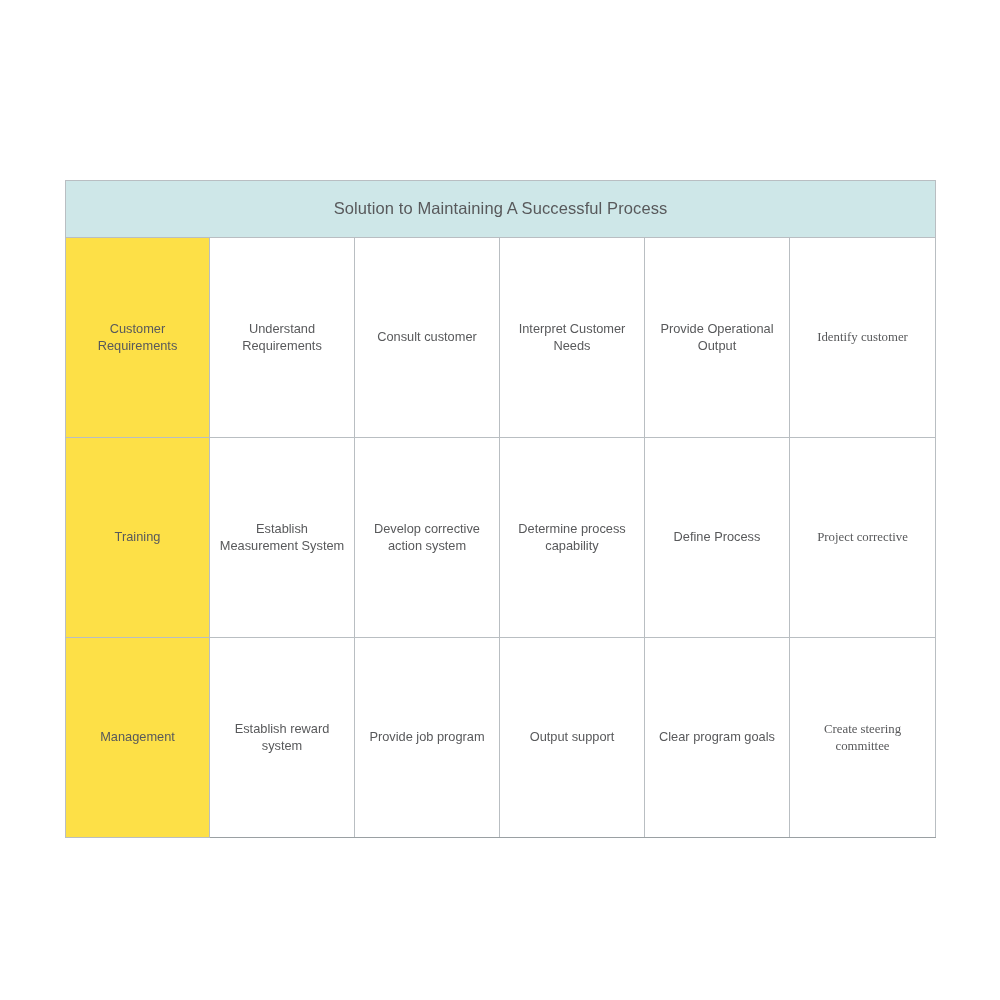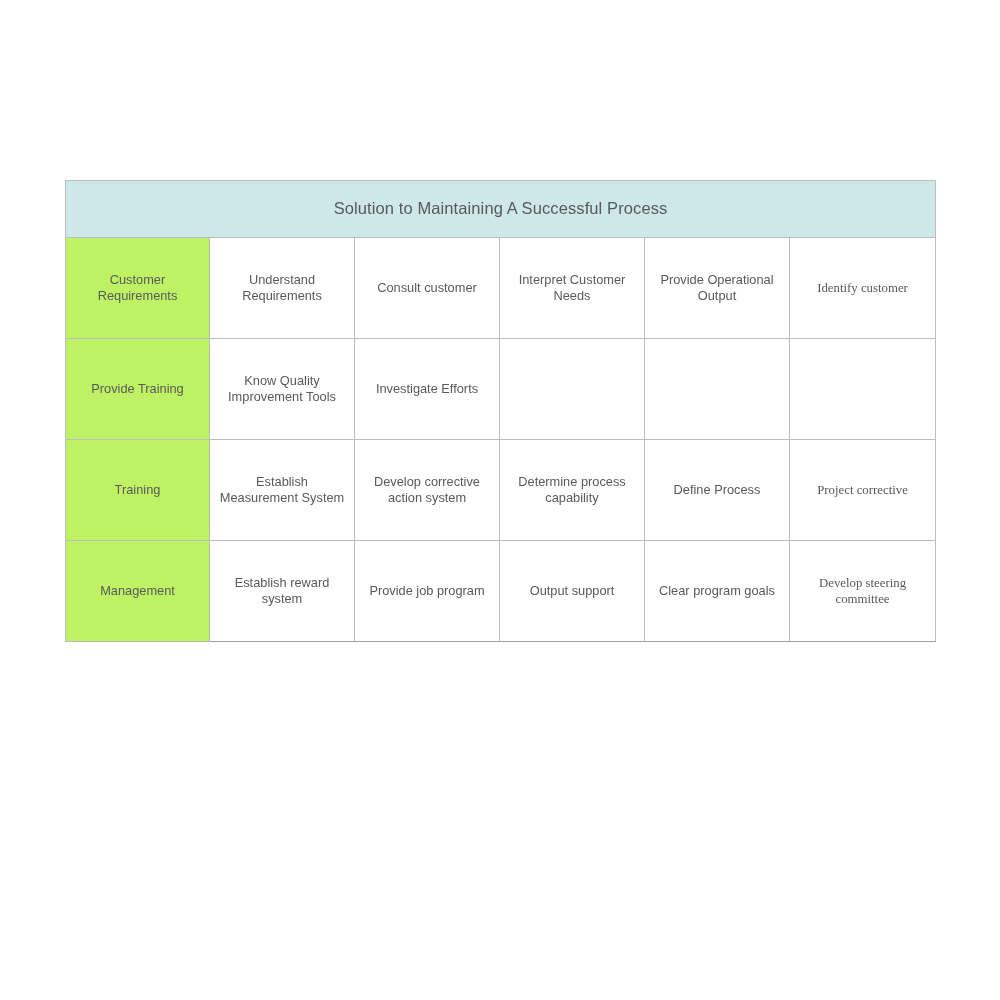--- a/index.html
+++ b/index.html
@@ -18,21 +18,21 @@
     position: absolute;
     left: 65px;
     top: 180px;
     width: 870px;
     height: 638px;
     box-sizing: border-box;
   }
 
   table.matrix {
     width: 870px;
-    height: 462px;
+    height: 658px;
     border-collapse: collapse;
     table-layout: fixed;
     box-sizing: border-box;
   }
 
   table.matrix td {
     box-sizing: border-box;
     vertical-align: middle;
     text-align: center;
     padding: 4px 8px;
@@ -44,21 +44,21 @@
   td.title-cell {
     background: #cee7e8;
     height: 57px;
     font-size: 16.5px;
     color: #4d5355;
     letter-spacing: 0.1px;
     border: 1px solid #b9bec2;
   }
 
   td.row-label {
-    background: #bef264;
+    background: #fde047;
     font-size: 12.8px;
     color: #4e5456;
     border-right: 1px solid #9aa0a3;
     border-top: 1px solid #b0b5b8;
     border-bottom: 1px solid #b0b5b8;
     border-left: 1px solid #9aa0a3;
   }
 
   td.data-cell {
     background: #ffffff;
@@ -119,41 +119,20 @@
           <td class="data-cell">
             <span class="cell-text">Provide Operational
 Output</span>
           </td>
           <td class="data-cell">
             <span class="cell-text">Identify customer</span>
           </td>
         </tr>
         <tr class="data-row">
           <td class="row-label">
-            <span class="cell-text">Provide Training</span>
-          </td>
-          <td class="data-cell">
-            <span class="cell-text">Know Quality
-Improvement Tools</span>
-          </td>
-          <td class="data-cell">
-            <span class="cell-text">Investigate Efforts</span>
-          </td>
-          <td class="data-cell empty-cell">
-            <span class="cell-text"></span>
-          </td>
-          <td class="data-cell empty-cell">
-            <span class="cell-text"></span>
-          </td>
-          <td class="data-cell empty-cell">
-            <span class="cell-text"></span>
-          </td>
-        </tr>
-        <tr class="data-row">
-          <td class="row-label">
             <span class="cell-text">Training</span>
           </td>
           <td class="data-cell">
             <span class="cell-text">Establish
 Measurement System</span>
           </td>
           <td class="data-cell">
             <span class="cell-text">Develop corrective
 action system</span>
           </td>
@@ -179,19 +158,19 @@
           <td class="data-cell">
             <span class="cell-text">Provide job program</span>
           </td>
           <td class="data-cell">
             <span class="cell-text">Output support</span>
           </td>
           <td class="data-cell">
             <span class="cell-text">Clear program goals</span>
           </td>
           <td class="data-cell">
-            <span class="cell-text">Develop steering
+            <span class="cell-text">Create steering
 committee</span>
           </td>
         </tr>
       </tbody>
   </table>
 </div>
 
 </body></html>

